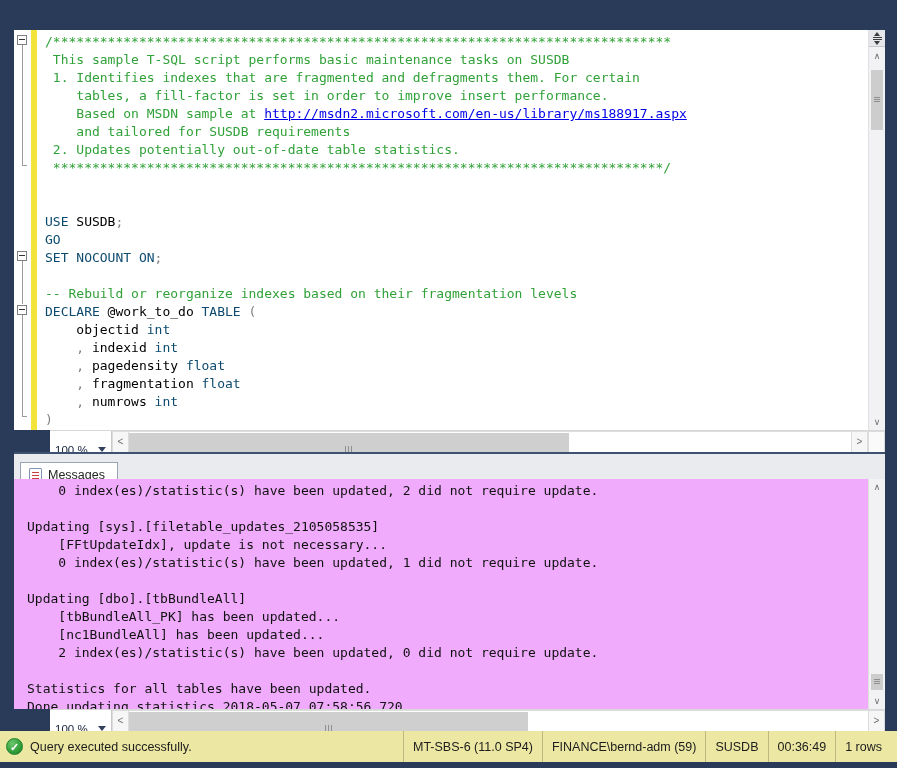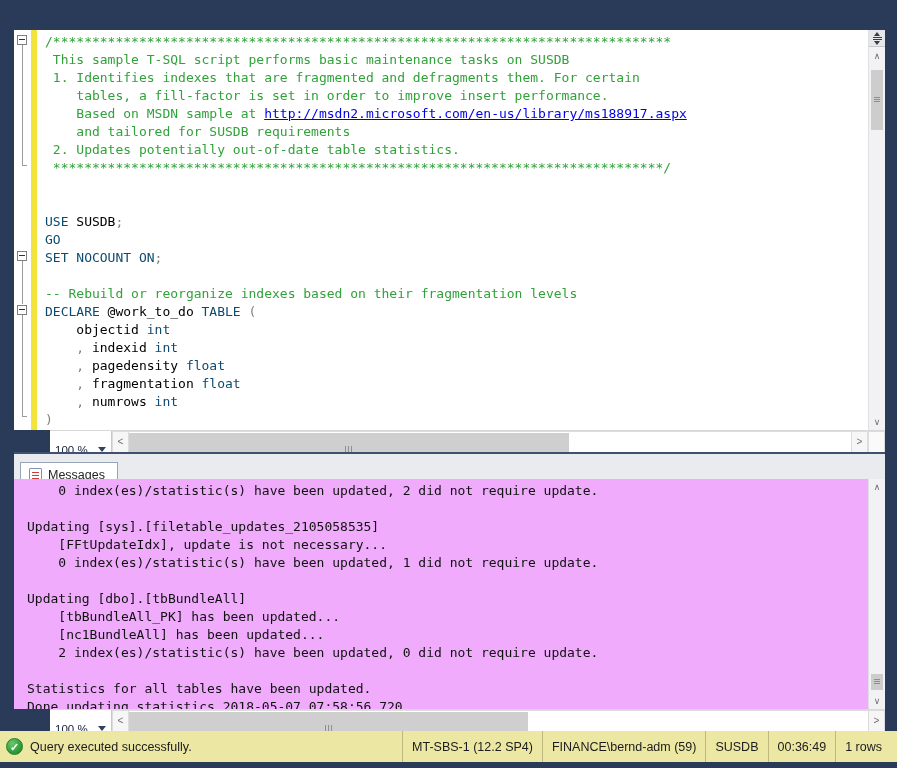--- a/index.html
+++ b/index.html
@@ -176,21 +176,21 @@
     </div>
     <div class="harrow">&gt;</div>
   </div>
 
   <div class="statusbar">
     <div class="statusleft">
       <span class="checkicon">✓</span>
       <span>Query executed successfully.</span>
     </div>
     <div class="statusitems">
-      <span class="sitem">MT-SBS-1 (12.2 SP4)</span>
+      <span class="sitem">MT-SBS-6 (11.0 SP4)</span>
       <span class="sitem">FINANCE\bernd-adm (59)</span>
       <span class="sitem">SUSDB</span>
       <span class="sitem">00:36:49</span>
       <span class="sitem">1 rows</span>
     </div>
   </div>
   <div class="bottomstrip"></div>
 
 </div>
 

